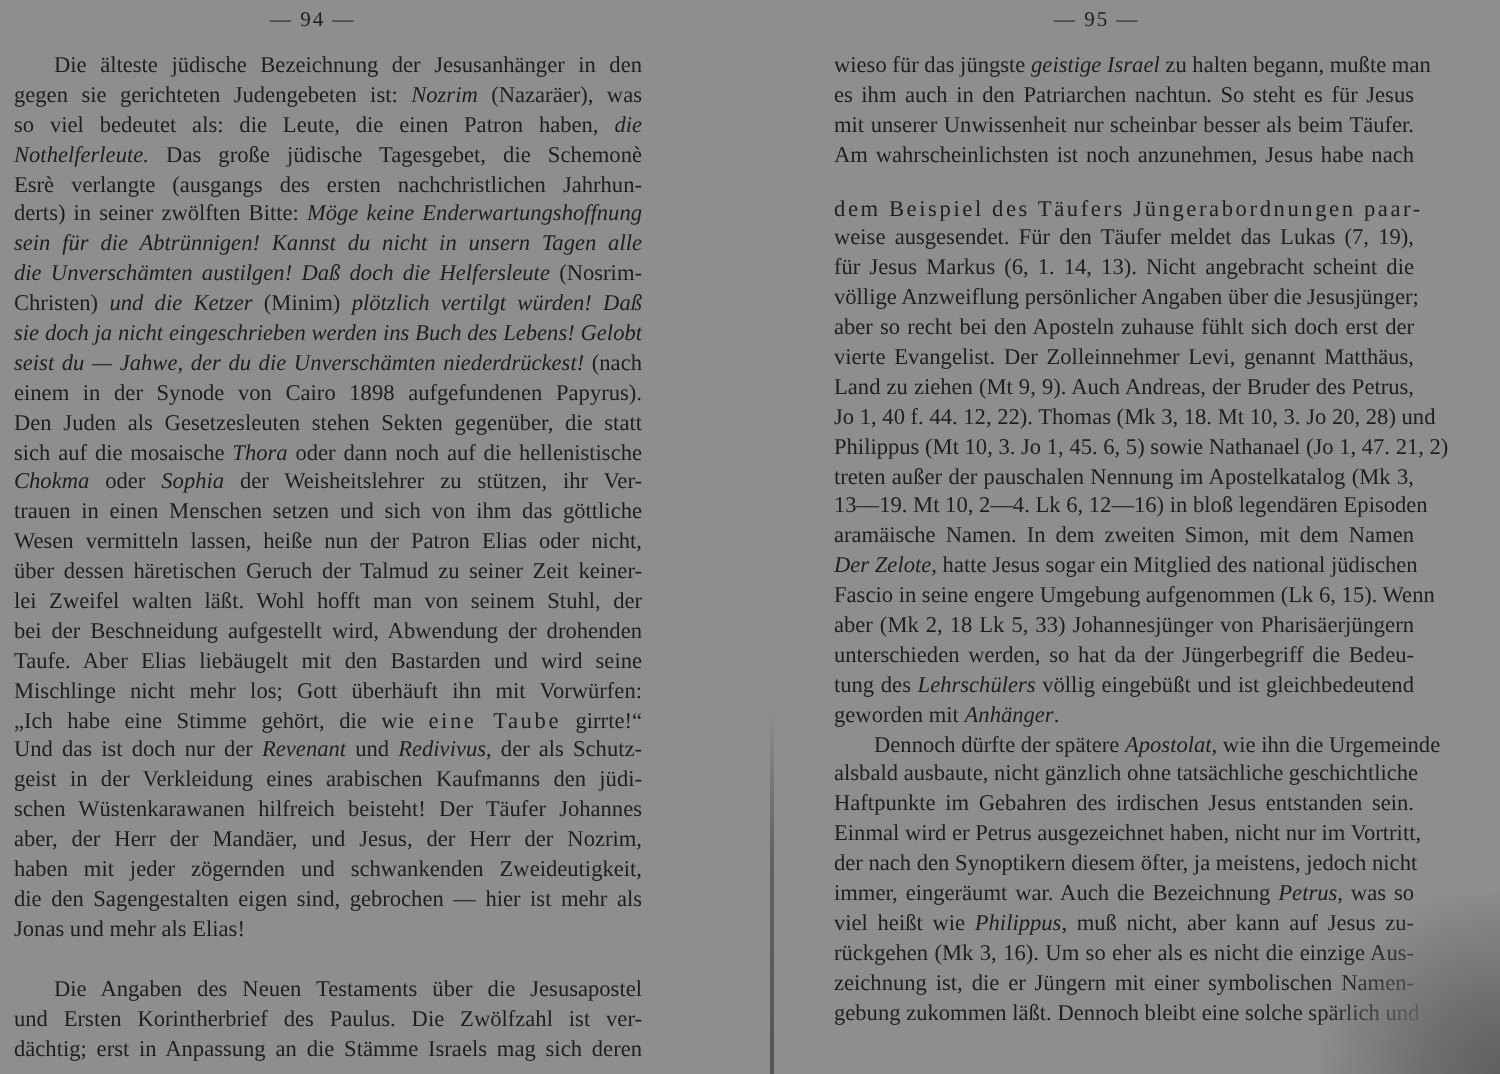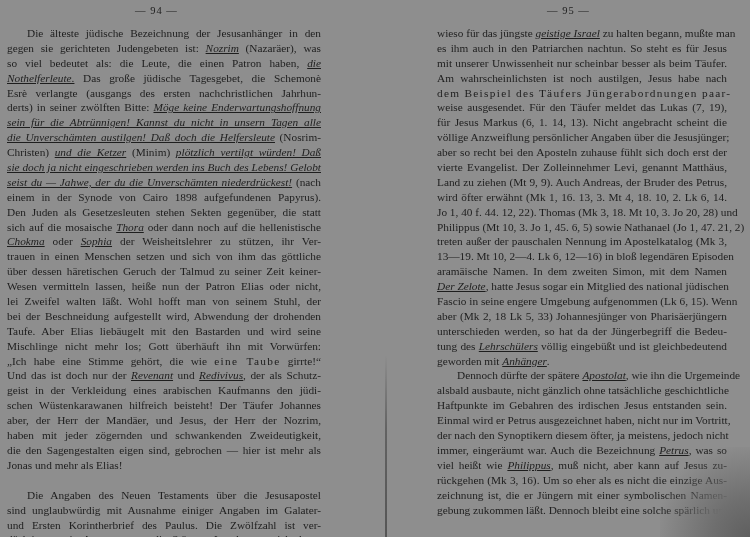--- a/index.html
+++ b/index.html
@@ -4,33 +4,33 @@
 <style>
   html, body { margin:0; padding:0; }
   body {
     width:750px; height:537px; overflow:hidden; position:relative;
     background:#8e8e8e;
     font-family:"Liberation Serif","DejaVu Serif",serif;
     color:#1e1e1e;
   }
   .page { position:absolute; top:0; height:499px; }
   .page.left { left:0; width:375px; }
-  .page.right { left:375px; width:375px; }
+  .page.right { left:355px; width:375px; }
   .folio { position:absolute; top:5px; font-size:10.5px; letter-spacing:1px; }
   .left .folio { left:135px; }
   .right .folio { left:172px; }
   .text { position:absolute; font-size:11.3px; line-height:14.9px; }
   .left .text { left:7px; top:26px; width:314px; }
   .right .text { left:62px; top:26px; width:290px; }
   .line { white-space:nowrap; text-align:justify; text-align-last:justify; display:block; height:14.9px; }
   .line.last { text-align-last:left; }
   .line.indent { padding-left:20px; }
   .gap { height:15px; }
-  em { font-style:italic;text-decoration:underline; }
-  .sp { letter-spacing:1.3px; }
+  em { font-style:italic; }
+  .sp { letter-spacing:1.3px;margin-top:12px; }
   .spine { position:absolute; left:385px; top:355px; width:2px; height:182px;
     background:linear-gradient(to bottom, rgba(70,70,70,0) 0%, rgba(70,70,70,0.6) 40%, #555 100%); }
   .smudge { position:absolute; right:0; bottom:0; width:90px; height:90px;
     background:radial-gradient(circle at 100% 100%, #5f5f5f 0%, #6f6f6f 30%, rgba(142,142,142,0) 75%); }
 </style>
 </head>
 <body>
 
 <div class="page left">
   <div class="folio">— 94 —</div>
@@ -44,58 +44,56 @@
     <span class="line"><em>sein für die Abtrünnigen! Kannst du nicht in unsern Tagen alle</em></span>
     <span class="line"><em>die Unverschämten austilgen! Daß doch die Helfersleute</em> (Nosrim-</span>
     <span class="line">Christen) <em>und die Ketzer</em> (Minim) <em>plötzlich vertilgt würden! Daß</em></span>
     <span class="line"><em>sie doch ja nicht eingeschrieben werden ins Buch des Lebens! Gelobt</em></span>
     <span class="line"><em>seist du — Jahwe, der du die Unverschämten niederdrückest!</em> (nach</span>
     <span class="line">einem in der Synode von Cairo 1898 aufgefundenen Papyrus).</span>
     <span class="line">Den Juden als Gesetzesleuten stehen Sekten gegenüber, die statt</span>
     <span class="line">sich auf die mosaische <em>Thora</em> oder dann noch auf die hellenistische</span>
     <span class="line"><em>Chokma</em> oder <em>Sophia</em> der Weisheitslehrer zu stützen, ihr Ver-</span>
     <span class="line">trauen in einen Menschen setzen und sich von ihm das göttliche</span>
+    <span class="line">Wesen vermitteln lassen, heiße nun der Patron Elias oder nicht,</span>
     <span class="line">über dessen häretischen Geruch der Talmud zu seiner Zeit keiner-</span>
-    <span class="line">Wesen vermitteln lassen, heiße nun der Patron Elias oder nicht,</span>
     <span class="line">lei Zweifel walten läßt. Wohl hofft man von seinem Stuhl, der</span>
     <span class="line">bei der Beschneidung aufgestellt wird, Abwendung der drohenden</span>
     <span class="line">Taufe. Aber Elias liebäugelt mit den Bastarden und wird seine</span>
     <span class="line">Mischlinge nicht mehr los; Gott überhäuft ihn mit Vorwürfen:</span>
     <span class="line">„Ich habe eine Stimme gehört, die wie <span class="sp">eine Taube</span> girrte!“</span>
     <span class="line">Und das ist doch nur der <em>Revenant</em> und <em>Redivivus</em>, der als Schutz-</span>
     <span class="line">geist in der Verkleidung eines arabischen Kaufmanns den jüdi-</span>
     <span class="line">schen Wüstenkarawanen hilfreich beisteht! Der Täufer Johannes</span>
     <span class="line">aber, der Herr der Mandäer, und Jesus, der Herr der Nozrim,</span>
     <span class="line">haben mit jeder zögernden und schwankenden Zweideutigkeit,</span>
     <span class="line">die den Sagengestalten eigen sind, gebrochen — hier ist mehr als</span>
     <span class="line last">Jonas und mehr als Elias!</span>
     <div class="gap"></div>
     <span class="line indent">Die Angaben des Neuen Testaments über die Jesusapostel</span>
-    <span class="line">sind unglaubwürdig mit Ausnahme einiger Angaben im Galater-</span>
     <span class="line">und Ersten Korintherbrief des Paulus. Die Zwölfzahl ist ver-</span>
     <span class="line">dächtig; erst in Anpassung an die Stämme Israels mag sich deren</span>
 
   </div>
 </div>
 
 <div class="page right">
   <div class="folio">— 95 —</div>
   <div class="text">
     <span class="line">wieso für das jüngste <em>geistige Israel</em> zu halten begann, mußte man</span>
     <span class="line">es ihm auch in den Patriarchen nachtun. So steht es für Jesus</span>
     <span class="line">mit unserer Unwissenheit nur scheinbar besser als beim Täufer.</span>
-    <span class="line">Am wahrscheinlichsten ist noch austilgen, Jesus habe nach</span>
+    <span class="line">Am wahrscheinlichsten ist noch anzunehmen, Jesus habe nach</span>
     <span class="line sp">dem Beispiel des Täufers Jüngerabordnungen paar-</span>
     <span class="line">weise ausgesendet. Für den Täufer meldet das Lukas (7, 19),</span>
     <span class="line">für Jesus Markus (6, 1. 14, 13). Nicht angebracht scheint die</span>
     <span class="line">völlige Anzweiflung persönlicher Angaben über die Jesusjünger;</span>
     <span class="line">aber so recht bei den Aposteln zuhause fühlt sich doch erst der</span>
     <span class="line">vierte Evangelist. Der Zolleinnehmer Levi, genannt Matthäus,</span>
     <span class="line">Land zu ziehen (Mt 9, 9). Auch Andreas, der Bruder des Petrus,</span>
-    <span class="line">wird öfter erwähnt (Mk 1, 16. 13, 3. Mt 4, 18. 10, 2. Lk 6, 14.</span>
     <span class="line">Jo 1, 40 f. 44. 12, 22). Thomas (Mk 3, 18. Mt 10, 3. Jo 20, 28) und</span>
     <span class="line">Philippus (Mt 10, 3. Jo 1, 45. 6, 5) sowie Nathanael (Jo 1, 47. 21, 2)</span>
     <span class="line">treten außer der pauschalen Nennung im Apostelkatalog (Mk 3,</span>
     <span class="line">13—19. Mt 10, 2—4. Lk 6, 12—16) in bloß legendären Episoden</span>
     <span class="line">aramäische Namen. In dem zweiten Simon, mit dem Namen</span>
     <span class="line"><em>Der Zelote</em>, hatte Jesus sogar ein Mitglied des national jüdischen</span>
     <span class="line">Fascio in seine engere Umgebung aufgenommen (Lk 6, 15). Wenn</span>
     <span class="line">aber (Mk 2, 18 Lk 5, 33) Johannesjünger von Pharisäerjüngern</span>
     <span class="line">unterschieden werden, so hat da der Jüngerbegriff die Bedeu-</span>
     <span class="line">tung des <em>Lehrschülers</em> völlig eingebüßt und ist gleichbedeutend</span>

